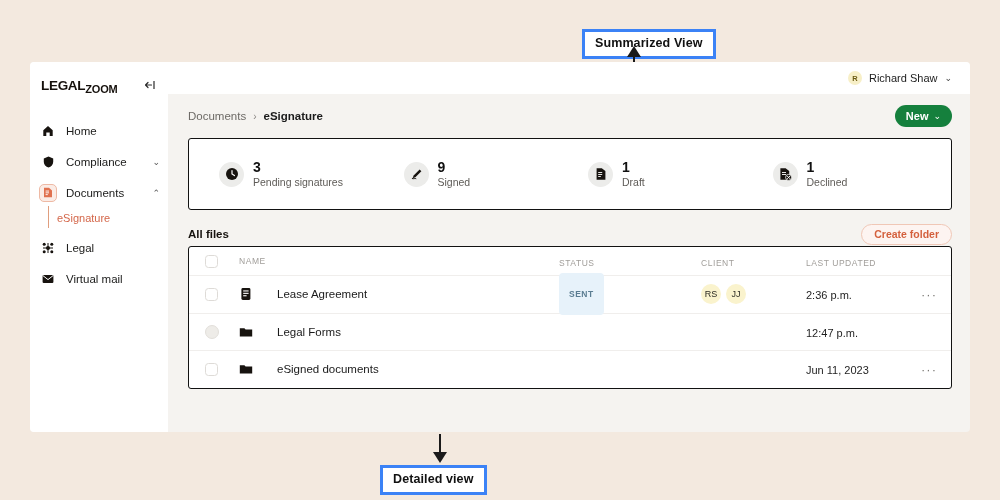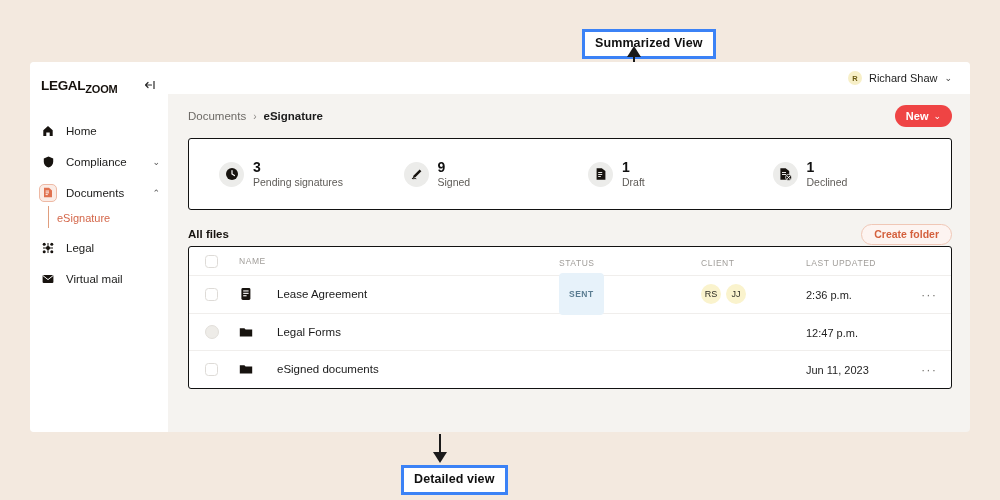--- a/index.html
+++ b/index.html
@@ -18,21 +18,21 @@
     border: 3px solid #3b82f6;
     font-size: 12.5px;
     font-weight: bold;
     color: #111;
     letter-spacing: .1px;
     padding: 5px 10px 6px;
     white-space: nowrap;
     line-height: 1;
   }
   #callout-top { left: 582px; top: 29px; }
-  #callout-bottom { left: 380px; top: 465px; margin-left: 21px; }
+  #callout-bottom { left: 380px; top: 465px; }
 
   .ann-line {
     position: absolute;
     width: 2px;
     background: #1a1a1a;
   }
   #line-top { left: 633px; top: 52px; height: 116px; }
   #line-bottom { left: 439px; top: 434px; height: 26px; }
 
   .ann-head {
@@ -143,21 +143,21 @@
   }
   .search input {
     flex: 1; border: 0; outline: 0; background: transparent;
     font-family: inherit; font-size: 10.5px; color: #555;
     min-width: 0;
   }
   .search input::placeholder { color: #b3b0ac; }
   .search .s-ico { color: #a8a5a1; font-size: 11px; line-height: 1; }
   .btn-new {
     height: 22px; padding: 0 11px;
-    background: #ef4444; color: #fff;
+    background: #15803d; color: #fff;
     border: 0; border-radius: 11px;
     font-family: inherit; font-size: 11px; font-weight: bold;
     display: flex; align-items: center; gap: 5px; cursor: pointer;
   }
   .btn-new .chevw { font-size: 9px; font-weight: normal; }
 
   #content { flex: 1; padding: 0 18px 0 20px; }
 
   
   #summary {

